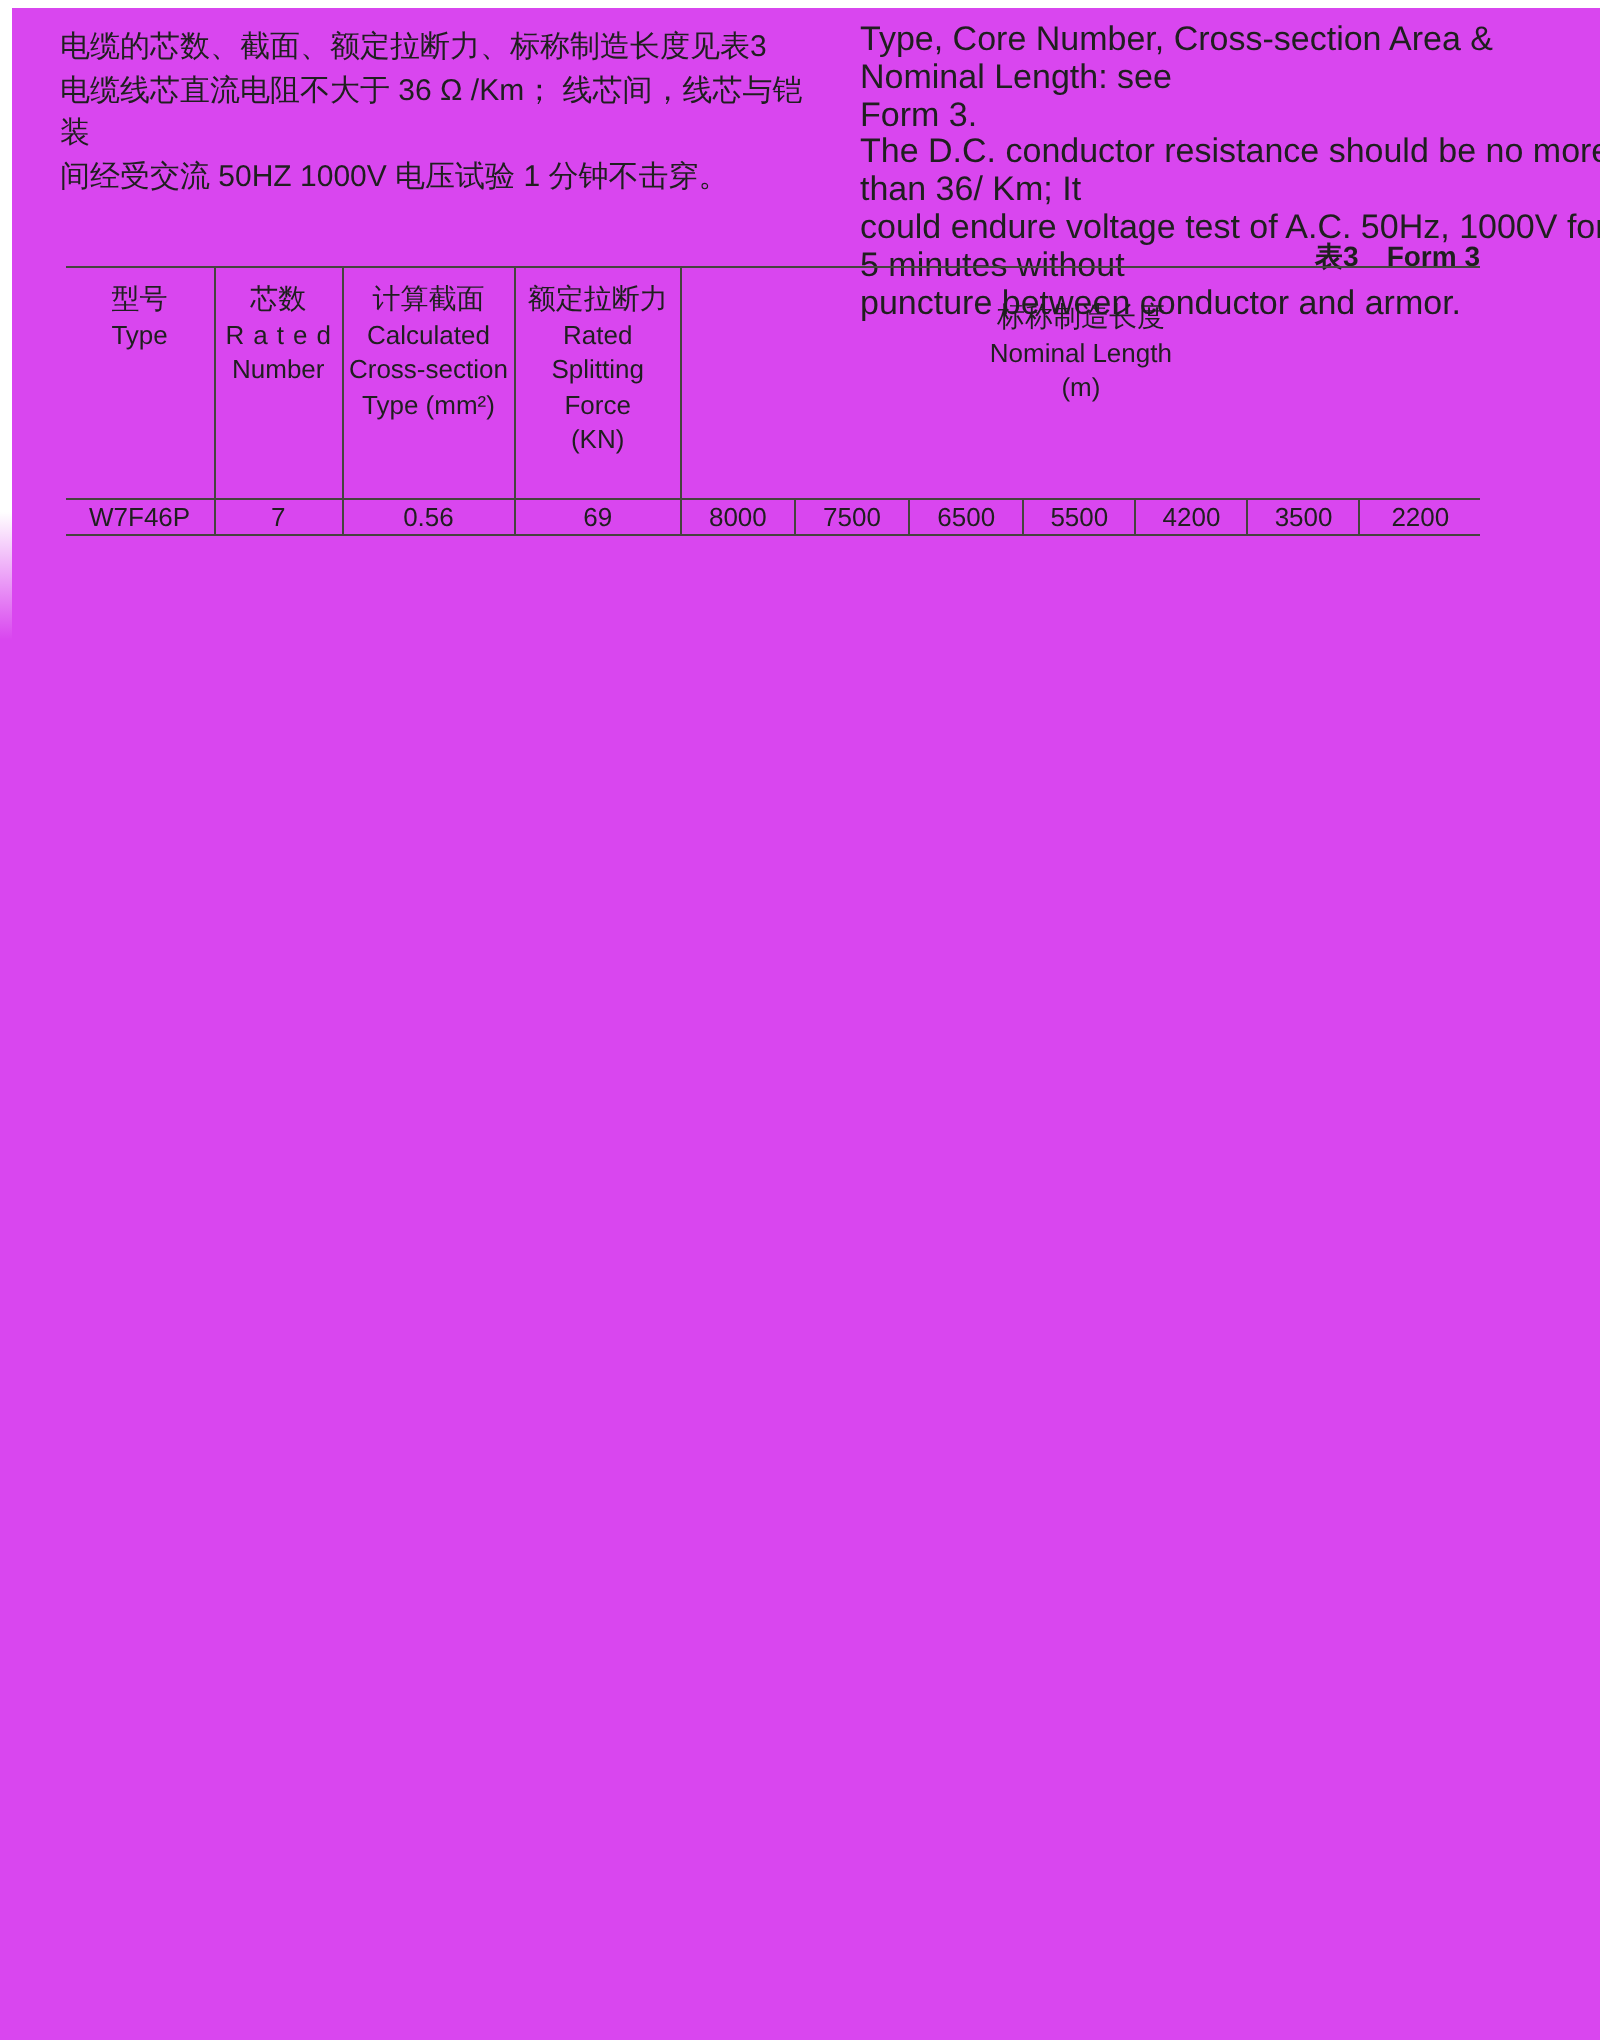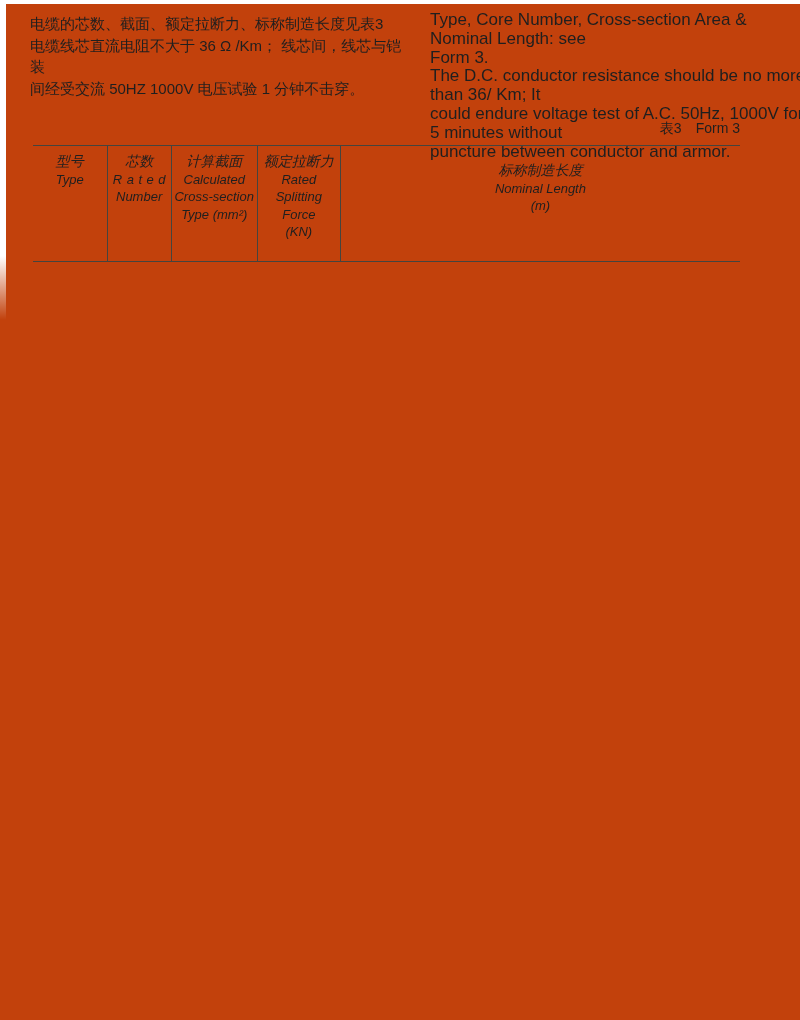--- a/index.html
+++ b/index.html
@@ -1,20 +1,20 @@
 <!DOCTYPE html>
 <html><head>
 <meta charset="utf-8">
 <style>
   html, body { margin: 0; padding: 0; }
   .page {
     position: relative;
     width: 800px;
     height: 1020px;
-    background: #c2410c;
+    background: #d946ef;
     font-family: "Liberation Sans", "DejaVu Sans", sans-serif;
     color: #1f1f1f;
     overflow: hidden;
   }
   .edge-top {
     position: absolute; left: 0; top: 0;
     width: 800px; height: 4px; background: #ffffff;
   }
   .edge-left {
     position: absolute; left: 0; top: 0;
@@ -27,26 +27,26 @@
     white-space: pre-line;
   }
   .intro-en {
     position: absolute; left: 418px; top: 11px; width: 378px;
     font-size: 17px; line-height: 18.8px;
     white-space: pre-line;
     margin-left: 12px;
   }
   .caption {
     position: absolute; top: 120px; right: 60px;
-    font-size: 14px; font-weight: normal; text-align: right;
+    font-size: 14px; font-weight: bold; text-align: right;
   }
   .caption .zh { margin-right: 14px; }
   .spec-table {
-    position: absolute; left: 33px; top: 145px; width: 707px;
-    border-collapse: collapse; table-layout: fixed; font-style: italic;
+    position: absolute; left: 33px; top: 133px; width: 707px;
+    border-collapse: collapse; table-layout: fixed;
   }
   .spec-table th, .spec-table td {
     border: 1.6px solid #45443e;
     padding: 0; text-align: center;
     font-weight: normal;
     overflow: hidden;
   }
   .spec-table th:first-child, .spec-table td:first-child { border-left: none; }
   .spec-table th:last-child,  .spec-table td:last-child  { border-right: none; }
   .spec-table thead th {
@@ -120,16 +120,29 @@
 (KN)</div>
         </th>
         <th colspan="7" class="len-head">
           <div class="zh-h">标称制造长度</div>
           <div class="pre">Nominal Length
 (m)</div>
         </th>
       </tr>
     </thead>
     <tbody>
+      <tr>
+        <td>W7F46P</td>
+        <td>7</td>
+        <td>0.56</td>
+        <td>69</td>
+        <td>8000</td>
+        <td>7500</td>
+        <td>6500</td>
+        <td>5500</td>
+        <td>4200</td>
+        <td>3500</td>
+        <td>2200</td>
+      </tr>
     </tbody>
   </table>
 
 </div>
 
 </body></html>

